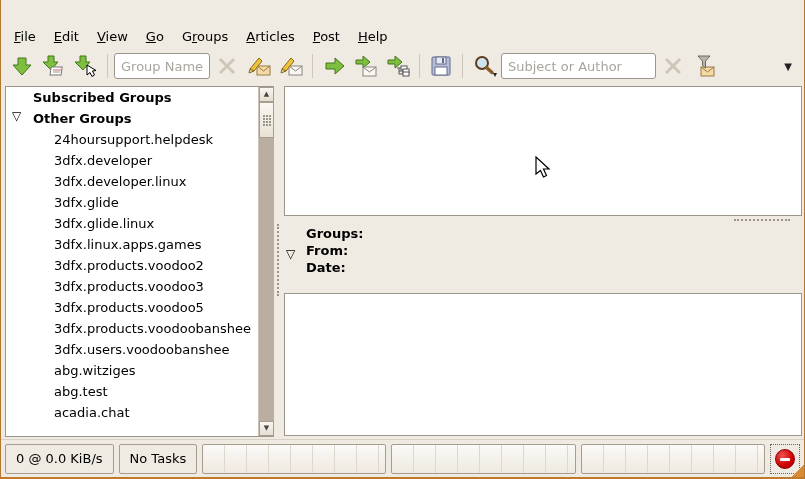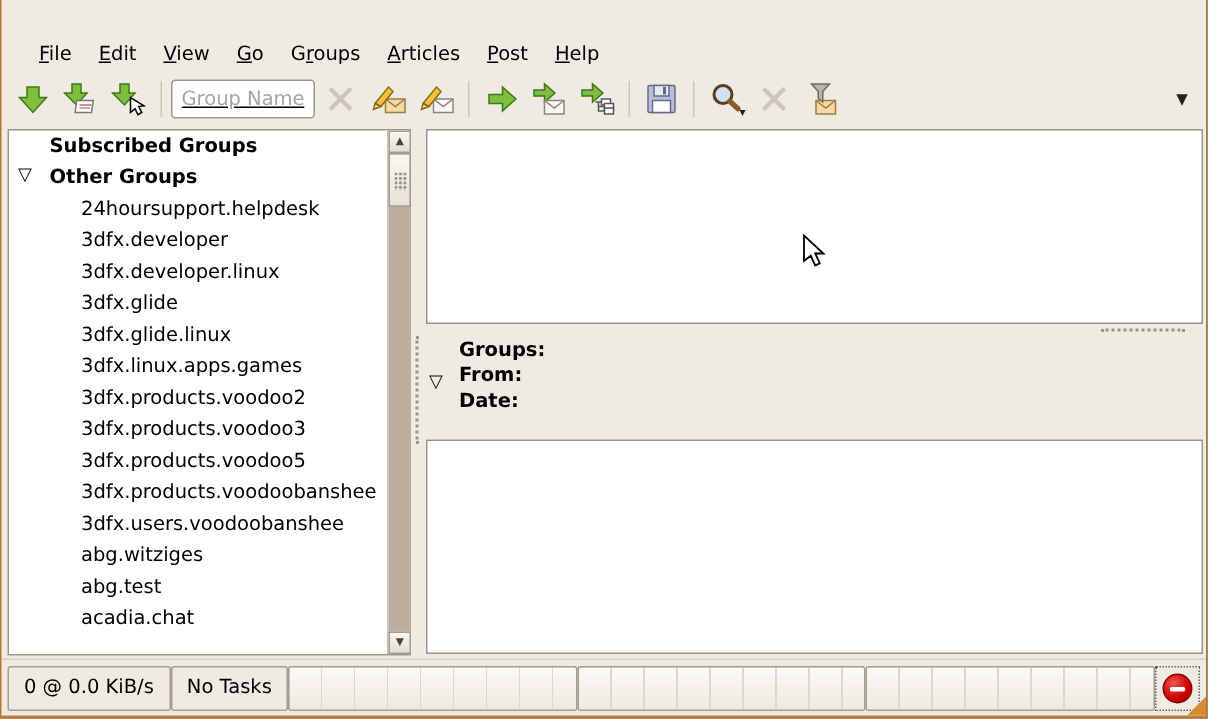--- a/index.html
+++ b/index.html
@@ -25,30 +25,30 @@
   }
   .win-buttons{position:absolute;right:5px;top:3px;display:flex;gap:3px;}
   .win-btn{
     width:26px;height:17px;border:1px solid #8f5a1a;border-radius:3px;
     background:linear-gradient(#eda050,#cf7a26);
     box-shadow:inset 0 1px 0 rgba(255,255,255,.45);
     color:#fff;font-weight:bold;font-size:10px;line-height:15px;text-align:center;
     font-family:"DejaVu Sans Mono",monospace;
   }
   
-  .menubar{position:absolute;top:25px;left:0;right:0;height:23px;display:flex;align-items:center;padding-left:16px;}
+  .menubar{position:absolute;top:25px;left:0;right:0;height:23px;display:flex;align-items:center;padding-left:4px;}
   .menu-item{padding:3px 9px;white-space:nowrap;}
   .mn{text-decoration:underline;}
   
   .toolbar{position:absolute;top:48px;left:0;right:0;height:36px;display:flex;align-items:center;padding:0 6px;gap:2px;}
   .tbtn{width:30px;height:30px;display:flex;align-items:center;justify-content:center;position:relative;flex:none;}
   .tsep{width:1px;height:24px;background:#cdc7bb;margin:0 4px;flex:none;}
   .tinput{
     height:26px;border:1px solid #9c958b;border-radius:3px;background:#fff;
-    padding:0 6px;font-family:inherit;font-size:13px;color:#000;flex:none;text-decoration:underline;
+    padding:0 6px;font-family:inherit;font-size:13px;color:#000;flex:none;
   }
   .tinput::placeholder{color:#a9a49c;}
   .caret{font-size:10px;color:#222;}
   .magnifier-caret{position:absolute;bottom:2px;right:2px;font-size:8px;color:#222;}
   .toolbar-spacer{flex:1;}
   
   .group-pane{
     position:absolute;left:4px;top:86px;width:269px;height:351px;
     background:#fff;border:1px solid #9c958b;
   }
@@ -71,21 +71,21 @@
   .vsplit-grip{position:absolute;left:5px;top:138px;height:72px;border-left:2px dotted #9a948a;}
   .header-top-pane{position:absolute;left:283px;top:86px;width:518px;height:130px;background:#fff;border:1px solid #9c958b;}
   .hsplitter{position:absolute;left:283px;top:216px;width:518px;height:7px;}
   .hsplit-grip{position:absolute;right:12px;top:3px;width:56px;border-top:2px dotted #9a948a;}
   .header-info{position:absolute;left:283px;top:223px;width:518px;height:68px;padding:2px 0 0 22px;}
   .header-info .fld{font-weight:bold;line-height:17px;}
   .header-expander{position:absolute;left:2px;top:24px;font-size:12px;}
   .body-pane{position:absolute;left:283px;top:293px;width:518px;height:143px;background:#fff;border:1px solid #9c958b;}
   
   .statusbar{position:absolute;left:0;right:0;bottom:0;height:38px;border-top:1px solid #d8d2c6;
-    display:flex;align-items:center;padding:0 4px;}
+    display:flex;align-items:center;gap:5px;padding:0 4px;}
   .status-box{height:30px;border:1px solid #a59d90;border-radius:2px;display:flex;align-items:center;justify-content:center;
     padding:0 10px;white-space:nowrap;flex:none;background:#efebe3;}
   .task-bar{flex:1;height:30px;border:1px solid #a59d90;border-radius:2px;
     background:repeating-linear-gradient(90deg,transparent 0 21px,#ddd7cc 21px 22px),linear-gradient(#fbfaf7,#eee9e0);}
   .stop-wrap{width:30px;height:30px;flex:none;border:1px dotted #6b6458;display:flex;align-items:center;justify-content:center;}
   .stop-circle{width:20px;height:20px;border-radius:50%;background:radial-gradient(circle at 35% 30%,#f05050,#cc0000 60%,#9e0000);
     border:1px solid #8a0000;position:relative;}
   .stop-circle::after{content:"";position:absolute;left:4px;top:8px;width:10px;height:3px;background:#fff;border-radius:1px;}
   .resize-grip{position:absolute;right:0;bottom:0;width:14px;height:14px;
     background:linear-gradient(135deg,transparent 55%,#d98a35 56%);}
@@ -184,20 +184,21 @@
       </svg>
     </div>
     <div class="tsep"></div>
     <div class="tbtn">
       <svg width="24" height="24" viewBox="0 0 24 24">
         <circle cx="10" cy="9" r="6" fill="#cfe3f2" stroke="#5c3b1e" stroke-width="2"></circle>
         <line x1="14.5" y1="13.5" x2="20" y2="18.5" stroke="#8a5a2b" stroke-width="3.5" stroke-linecap="round"></line>
       </svg>
       <span class="magnifier-caret">▾</span>
     </div>
+    <input class="tinput" style="width: 155px;" placeholder="Subject or Author">
     <div class="tbtn">
       <svg width="20" height="20" viewBox="0 0 20 20">
         <path d="M4 2 L10 8 L16 2 L18 4 L12 10 L18 16 L16 18 L10 12 L4 18 L2 16 L8 10 L2 4 z" fill="#ccc5b8"></path>
       </svg>
     </div>
     <div class="tbtn">
       <svg width="24" height="24" viewBox="0 0 24 24">
         <rect x="8" y="13" width="13" height="9" fill="#f4d9a2" stroke="#9c7b4a"></rect>
         <path d="M8 13 l6.5 5 6.5-5" fill="none" stroke="#9c7b4a"></path>
         <path d="M5 2 h12 l-4.5 5 v7 l-3-2.5 v-4.5 z" fill="#b9b5ae" stroke="#6e6a62"></path>

